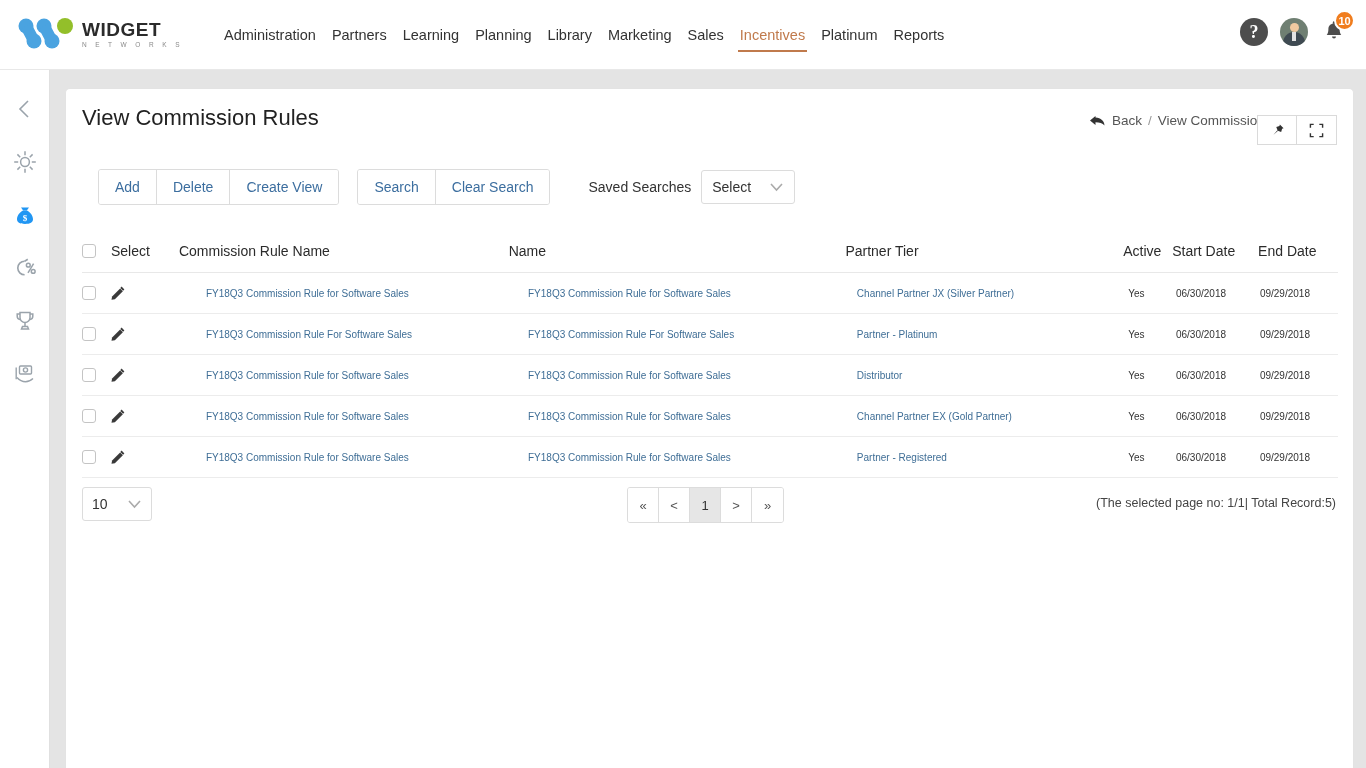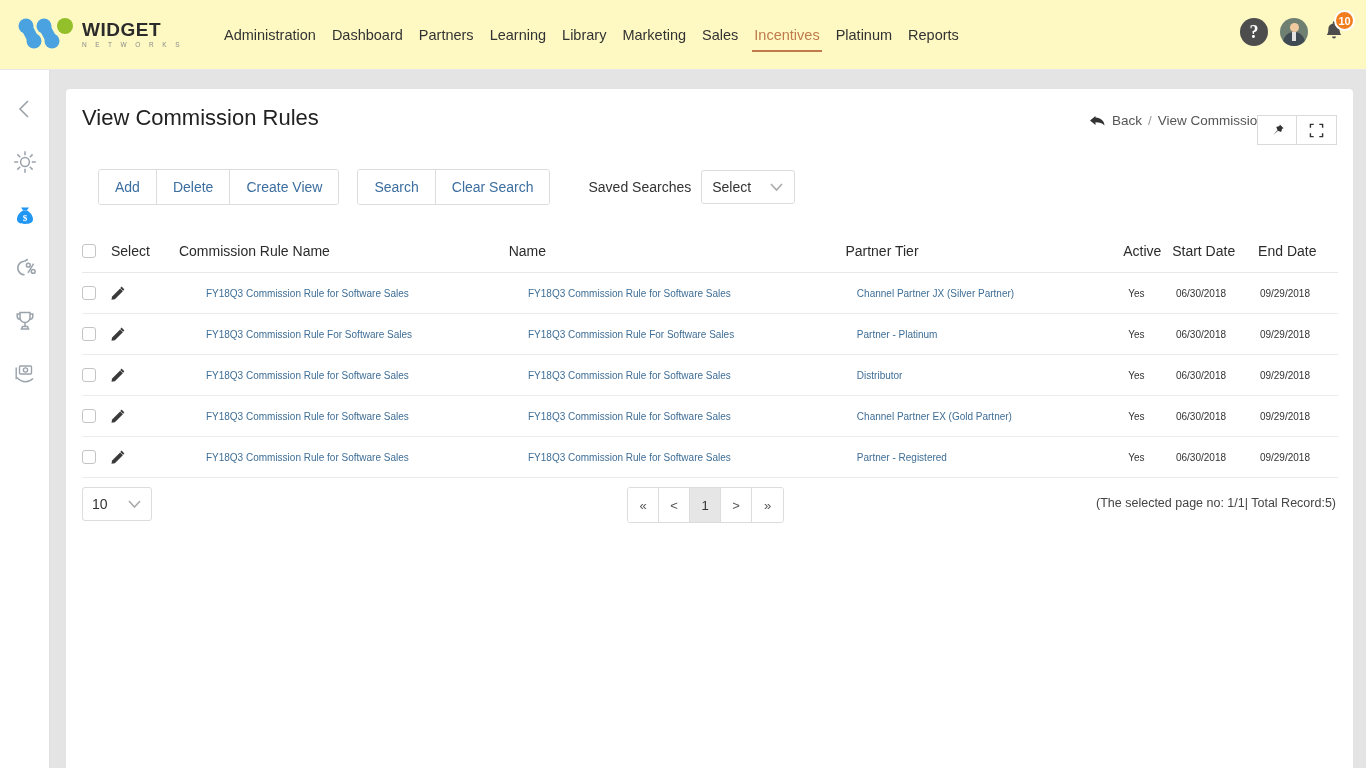--- a/index.html
+++ b/index.html
@@ -8,21 +8,21 @@
     width: 1366px; height: 768px;
     background: #e4e4e4;
     font-family: "Liberation Sans", sans-serif;
     overflow: hidden;
   }
 
   
   .topbar {
     position: absolute; top: 0; left: 0;
     width: 1366px; height: 70px;
-    background: #fef9c3;
+    background: #ffffff;
     border-bottom: 1px solid #e8e8e8;
     display: flex; align-items: center;
   }
   .logo-wrap { display: flex; align-items: center; margin-left: 18px; width: 170px; }
   .logo-mark { width: 58px; height: 36px; position: relative; }
   .logo-text { margin-left: 6px; line-height: 1; }
   .logo-title { font-size: 19px; font-weight: bold; letter-spacing: .5px; color: #2b2b2b; }
   .logo-sub { font-size: 6.5px; letter-spacing: 3.4px; color: #8a8a8a; margin-top: 3px; }
 
   .mainnav { display: flex; align-items: flex-start; gap: 0; margin-left: 28px; height: 70px; }
@@ -176,23 +176,23 @@
       </svg>
     </div>
     <div class="logo-text">
       <div class="logo-title">WIDGET</div>
       <div class="logo-sub">N E T W O R K S</div>
     </div>
   </div>
 
   <div class="mainnav" id="mainnav">
       <div class="navitem">Administration</div>
-      <div class="navitem">Dashboard</div>
       <div class="navitem">Partners</div>
       <div class="navitem">Learning</div>
+      <div class="navitem">Planning</div>
       <div class="navitem">Library</div>
       <div class="navitem">Marketing</div>
       <div class="navitem">Sales</div>
       <div class="navitem active">Incentives</div>
       <div class="navitem">Platinum</div>
       <div class="navitem">Reports</div>
     </div>
 
   <div class="topright">
     <div class="circ-icon help-icon">?</div>

